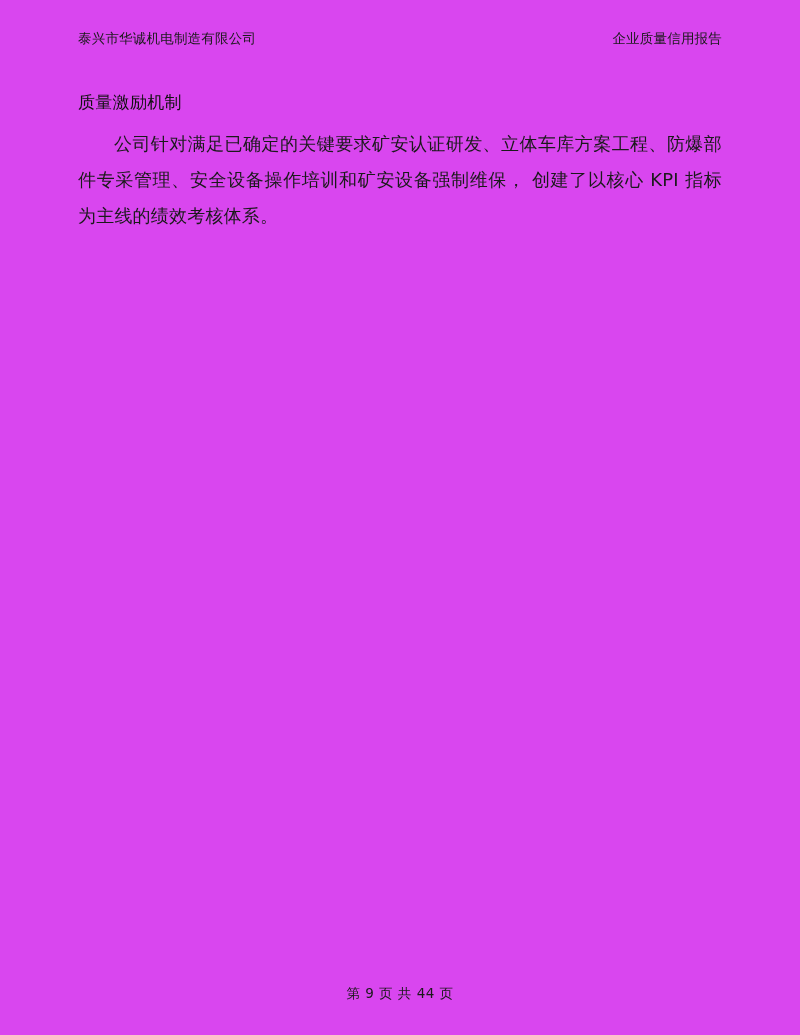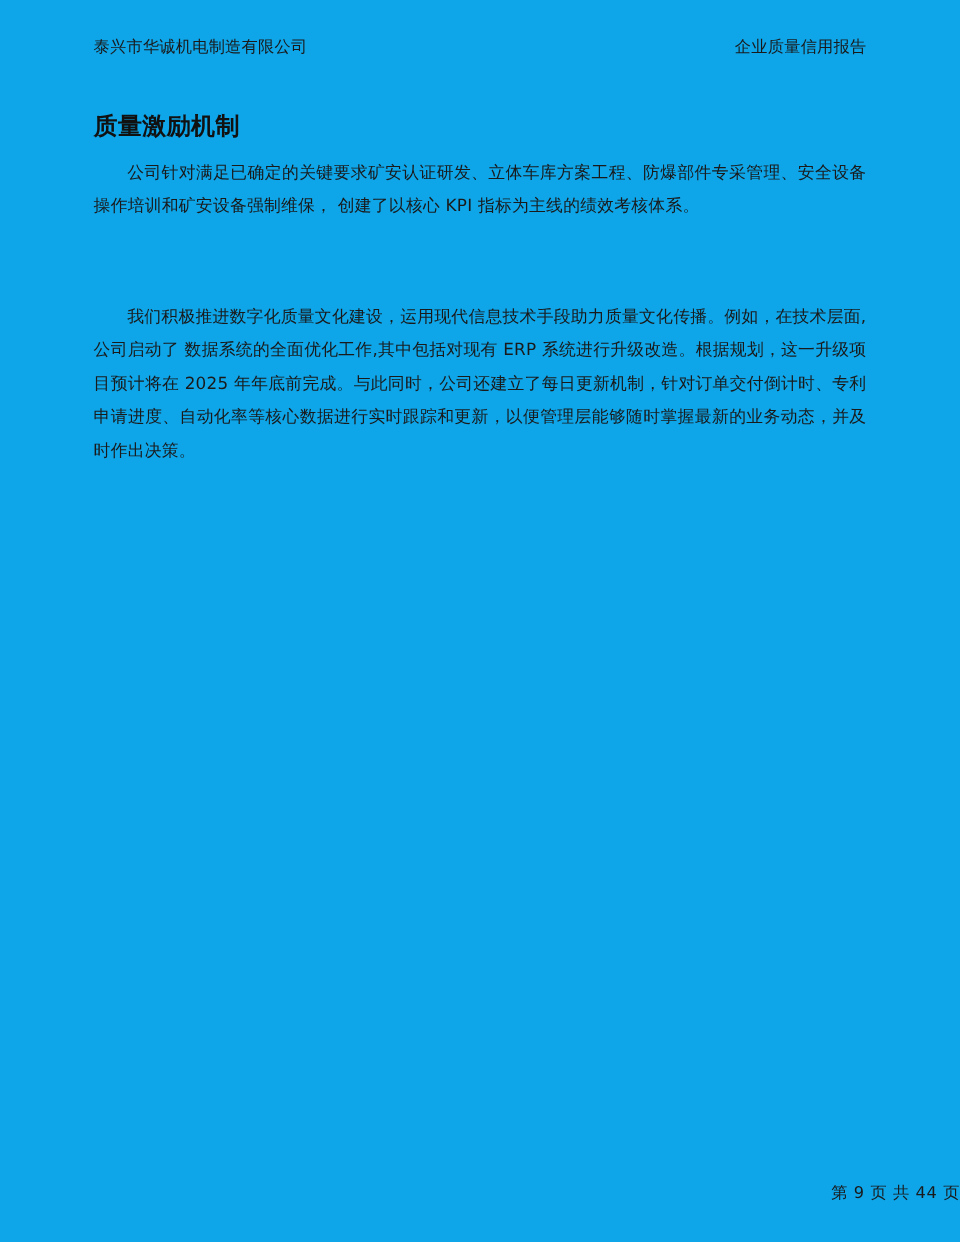--- a/index.html
+++ b/index.html
@@ -8,21 +8,21 @@
     background: #bfbfbf;
   }
   body {
     font-family: "DejaVu Sans", "Liberation Sans", sans-serif;
   }
   .page {
     position: relative;
     width: 800px;
     height: 1035px;
     margin: 0 auto;
-    background: #0ea5e9;
+    background: #d946ef;
     box-sizing: border-box;
     overflow: hidden;
   }
   .page-inner {
     position: absolute;
     left: 0;
     top: 0;
     width: 800px;
     height: 1035px;
   }
@@ -44,47 +44,47 @@
   .header-right {
     white-space: nowrap;
   }
   .content {
     position: absolute;
     left: 78px;
     top: 90px;
     width: 644px;
   }
   h2.section-title {
-    font-size: 20px;
-    font-weight: bold;
+    font-size: 17px;
+    font-weight: normal;
     color: #111111;
     margin: 0 0 10px 0;
     line-height: 1.5;
     letter-spacing: 0.3px;
   }
   .block {
     margin-bottom: 14px;
   }
   p.para {
-    font-size: 14px;
+    font-size: 18px;
     line-height: 2.0;
     color: #1a1a1a;
     margin: 0 0 4px 0;
     text-align: justify;
     text-justify: inter-ideograph;
     text-indent: 2em;
     letter-spacing: 0.2px;
   }
   .spacer-sm { height: 12px; }
   .footer {
     position: absolute;
     left: 0;
     top: 985px;
     width: 800px;
-    text-align: right;
+    text-align: center;
     font-size: 13.5px;
     color: #1a1a1a;
     letter-spacing: 0.5px;
   }
 </style>
 </head>
 <body>
 
 <div class="page">
   <div class="page-inner">
@@ -103,21 +103,20 @@
 
       <div class="spacer-sm"></div>
 
       <div class="block">
         <div class="spacer-sm"></div>
       </div>
 
       <div class="spacer-sm"></div>
 
       <div class="block">
-        <p class="para">我们积极推进数字化质量文化建设，运用现代信息技术手段助力质量文化传播。例如，在技术层面,公司启动了 数据系统的全面优化工作,其中包括对现有 ERP 系统进行升级改造。根据规划，这一升级项目预计将在 2025 年年底前完成。与此同时，公司还建立了每日更新机制，针对订单交付倒计时、专利申请进度、自动化率等核心数据进行实时跟踪和更新，以便管理层能够随时掌握最新的业务动态，并及时作出决策。</p>
       </div>
 
     </div>
 
     <div class="footer">
       <span>第 9 页 共 44 页</span>
     </div>
 
   </div>
 </div>

